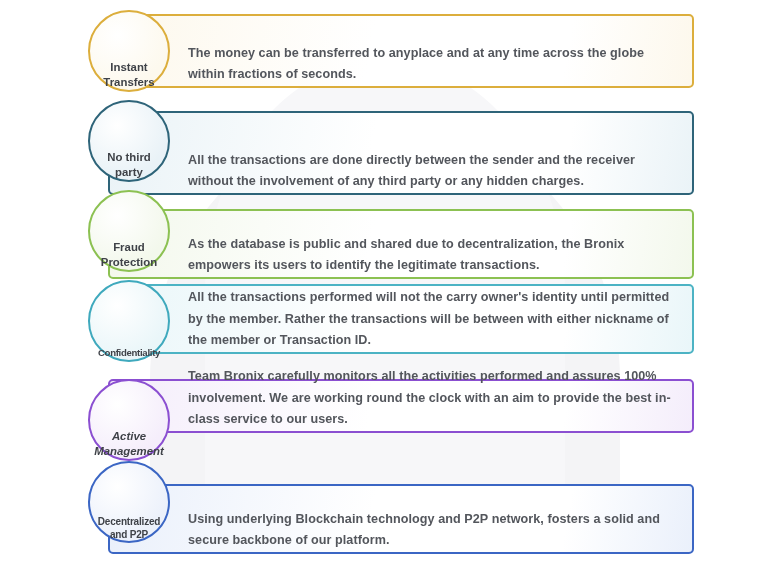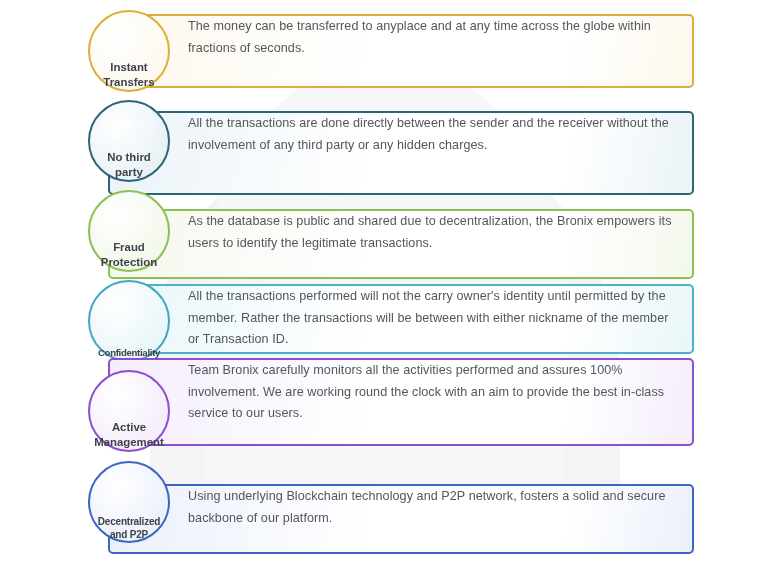--- a/index.html
+++ b/index.html
@@ -48,22 +48,23 @@
 
   .panel {
     position: absolute;
     left: 108px;
     width: 586px;
     box-sizing: border-box;
     border-style: solid;
     border-width: 2px;
     border-radius: 5px;
     display: flex;
-    align-items: flex-start;
+    align-items: flex-end;
     z-index: 2;
+    font-weight: bold;
   }
   .panel-text {
     margin-left: 78px;
     margin-right: 14px;
     font-size: 12.6px;
     line-height: 1.72;
     color: #53565c;
     letter-spacing: 0.005em;
   }
 
@@ -138,24 +139,24 @@
       </div>
       <div class="row">
         <div class="panel" style="top: 284px; height: 70px; border-color: rgb(76, 179, 196); background: linear-gradient(100deg, rgb(233, 246, 249) 0%, rgb(255, 255, 255) 45%, rgb(255, 255, 255) 78%, rgb(233, 246, 249) 100%);">
           <div class="panel-text">All the transactions performed will not the carry owner's identity until permitted by the member. Rather the transactions will be between with either nickname of the member or Transaction ID.</div>
         </div>
         <div class="bubble" style="top: 280px; border-color: rgb(63, 169, 189); background: radial-gradient(circle at 35% 30%, rgb(255, 255, 255) 0%, rgb(234, 246, 249) 70%, rgb(234, 246, 249) 100%);">
           <div class="bubble-label tighter">Confidentiality</div>
         </div>
       </div>
       <div class="row">
-        <div class="panel" style="top: 358px; height: 88px; border-color: rgb(139, 79, 209); background: linear-gradient(100deg, rgb(244, 237, 251) 0%, rgb(255, 255, 255) 45%, rgb(255, 255, 255) 78%, rgb(244, 237, 251) 100%);">
+        <div class="panel" style="top: 379px; height: 54px; border-color: rgb(139, 79, 209); background: linear-gradient(100deg, rgb(244, 237, 251) 0%, rgb(255, 255, 255) 45%, rgb(255, 255, 255) 78%, rgb(244, 237, 251) 100%);">
           <div class="panel-text">Team Bronix carefully monitors all the activities performed and assures 100% involvement. We are working round the clock with an aim to provide the best in-class service to our users.</div>
         </div>
-        <div class="bubble" style="top: 370px; border-color: rgb(139, 79, 209); background: radial-gradient(circle at 35% 30%, rgb(255, 255, 255) 0%, rgb(245, 238, 251) 70%, rgb(245, 238, 251) 100%);">
+        <div class="bubble" style="top: 379px; border-color: rgb(139, 79, 209); background: radial-gradient(circle at 35% 30%, rgb(255, 255, 255) 0%, rgb(245, 238, 251) 70%, rgb(245, 238, 251) 100%); font-style: italic;">
           <div class="bubble-label">Active
 Management</div>
         </div>
       </div>
       <div class="row">
         <div class="panel" style="top: 484px; height: 70px; border-color: rgb(59, 102, 196); background: linear-gradient(100deg, rgb(234, 240, 251) 0%, rgb(255, 255, 255) 45%, rgb(255, 255, 255) 78%, rgb(234, 240, 251) 100%);">
           <div class="panel-text">Using underlying Blockchain technology and P2P network, fosters a solid and secure backbone of our platform.</div>
         </div>
         <div class="bubble" style="top: 461px; border-color: rgb(59, 102, 196); background: radial-gradient(circle at 35% 30%, rgb(255, 255, 255) 0%, rgb(236, 241, 251) 70%, rgb(236, 241, 251) 100%);">
           <div class="bubble-label tight">Decentralized

